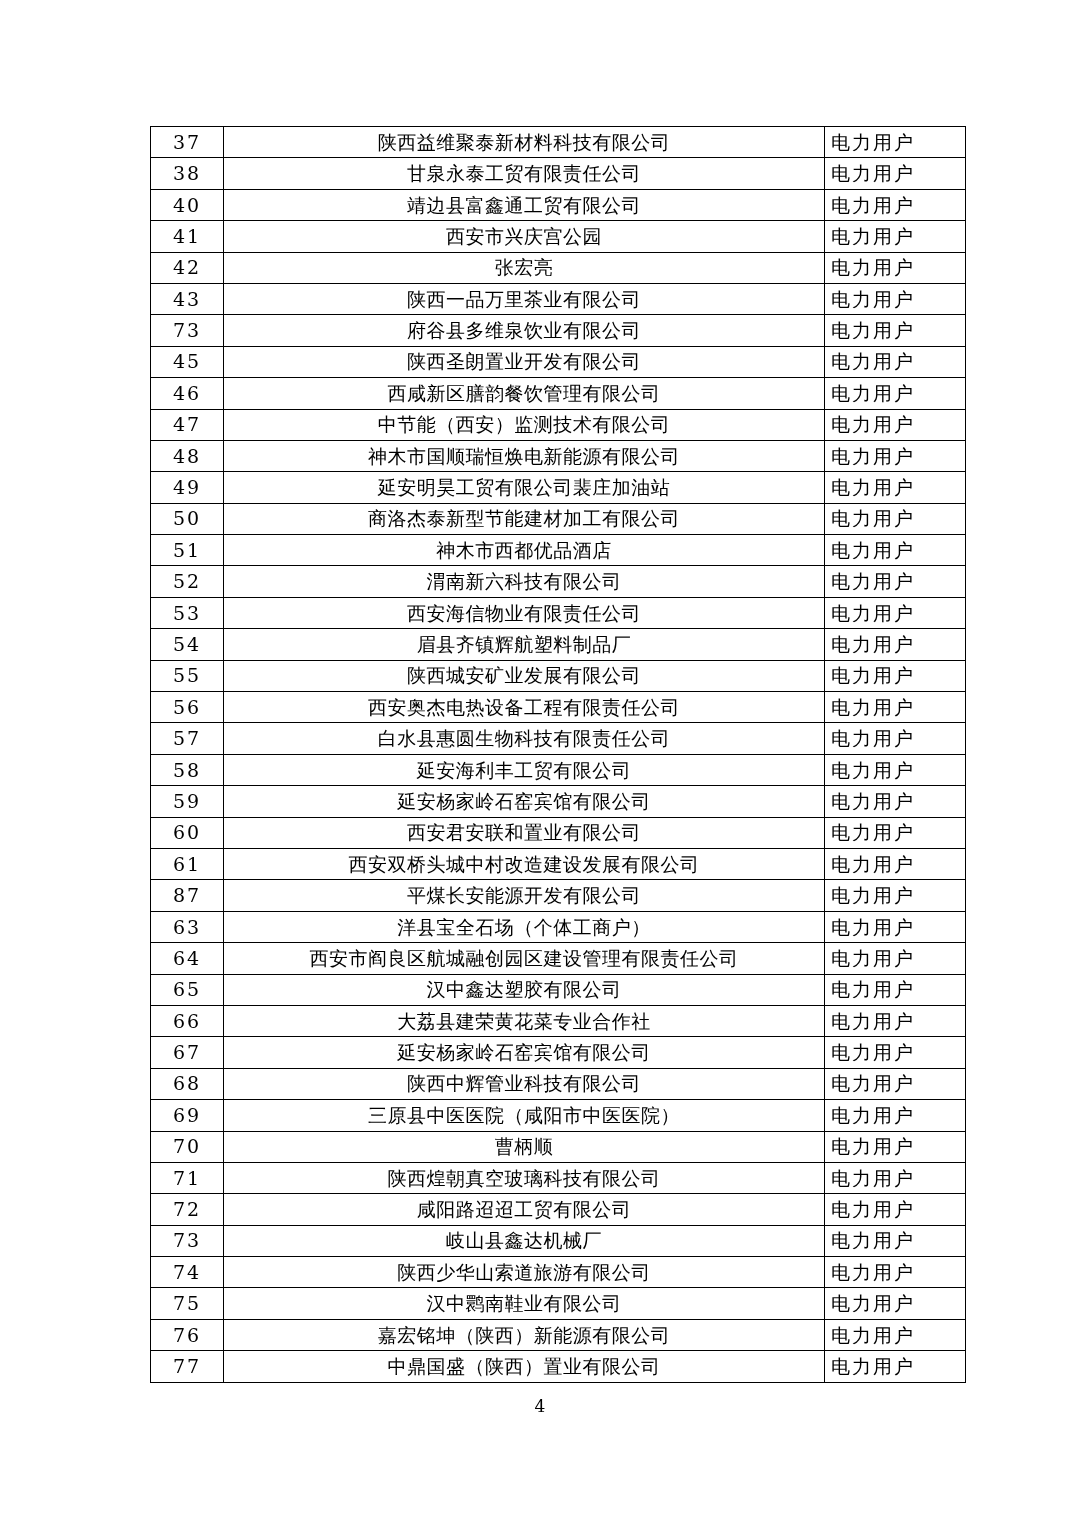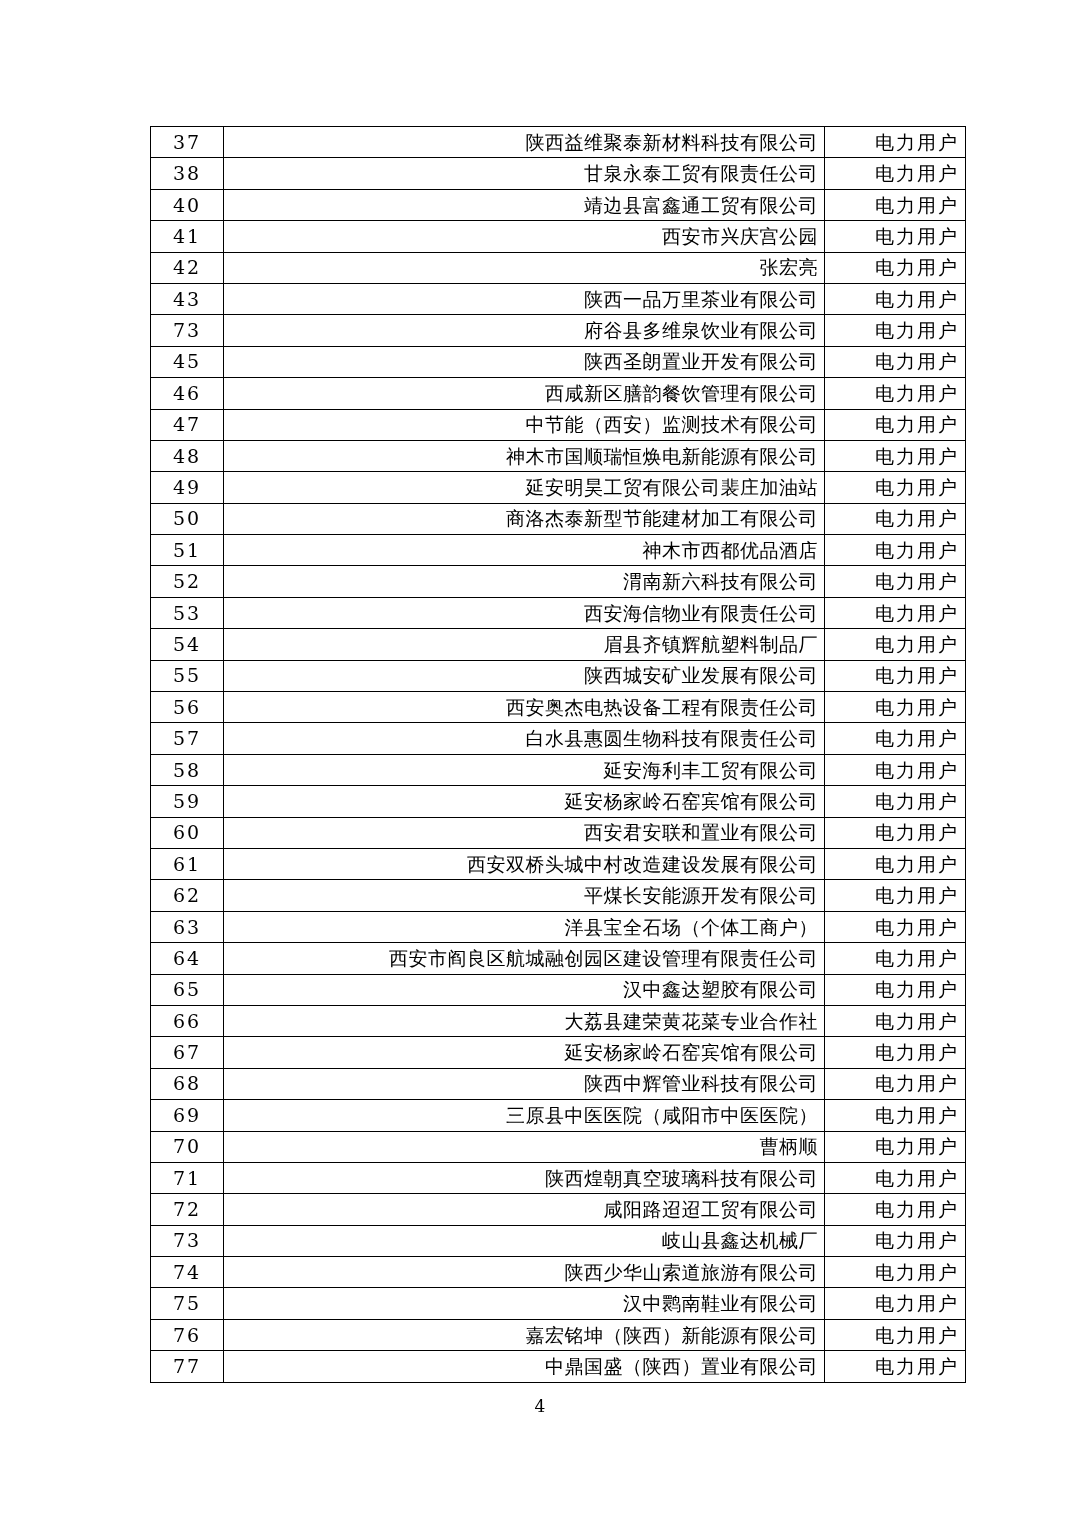--- a/index.html
+++ b/index.html
@@ -37,26 +37,26 @@
     overflow: hidden;
   }
   td.col-index {
     width: 60px;
     text-align: center;
     letter-spacing: 2px;
     font-family: "DejaVu Serif", "Liberation Serif", serif;
   }
   td.col-name {
     width: 588px;
-    text-align: right;
+    text-align: center;
     letter-spacing: 0.5px;
   }
   td.col-type {
     width: 128px;
-    text-align: right;
+    text-align: left;
     letter-spacing: 2px;
   }
   .page-number {
     position: absolute;
     left: 0;
     right: 0;
     top: 1396px;
     text-align: center;
     font-size: 17px;
     font-family: "DejaVu Serif", "Liberation Serif", serif;
@@ -182,21 +182,21 @@
           <td class="col-index">60</td>
           <td class="col-name">西安君安联和置业有限公司</td>
           <td class="col-type">电力用户</td>
         </tr>
         <tr>
           <td class="col-index">61</td>
           <td class="col-name">西安双桥头城中村改造建设发展有限公司</td>
           <td class="col-type">电力用户</td>
         </tr>
         <tr>
-          <td class="col-index">62</td>
+          <td class="col-index">87</td>
           <td class="col-name">平煤长安能源开发有限公司</td>
           <td class="col-type">电力用户</td>
         </tr>
         <tr>
           <td class="col-index">63</td>
           <td class="col-name">洋县宝全石场（个体工商户）</td>
           <td class="col-type">电力用户</td>
         </tr>
         <tr>
           <td class="col-index">64</td>

